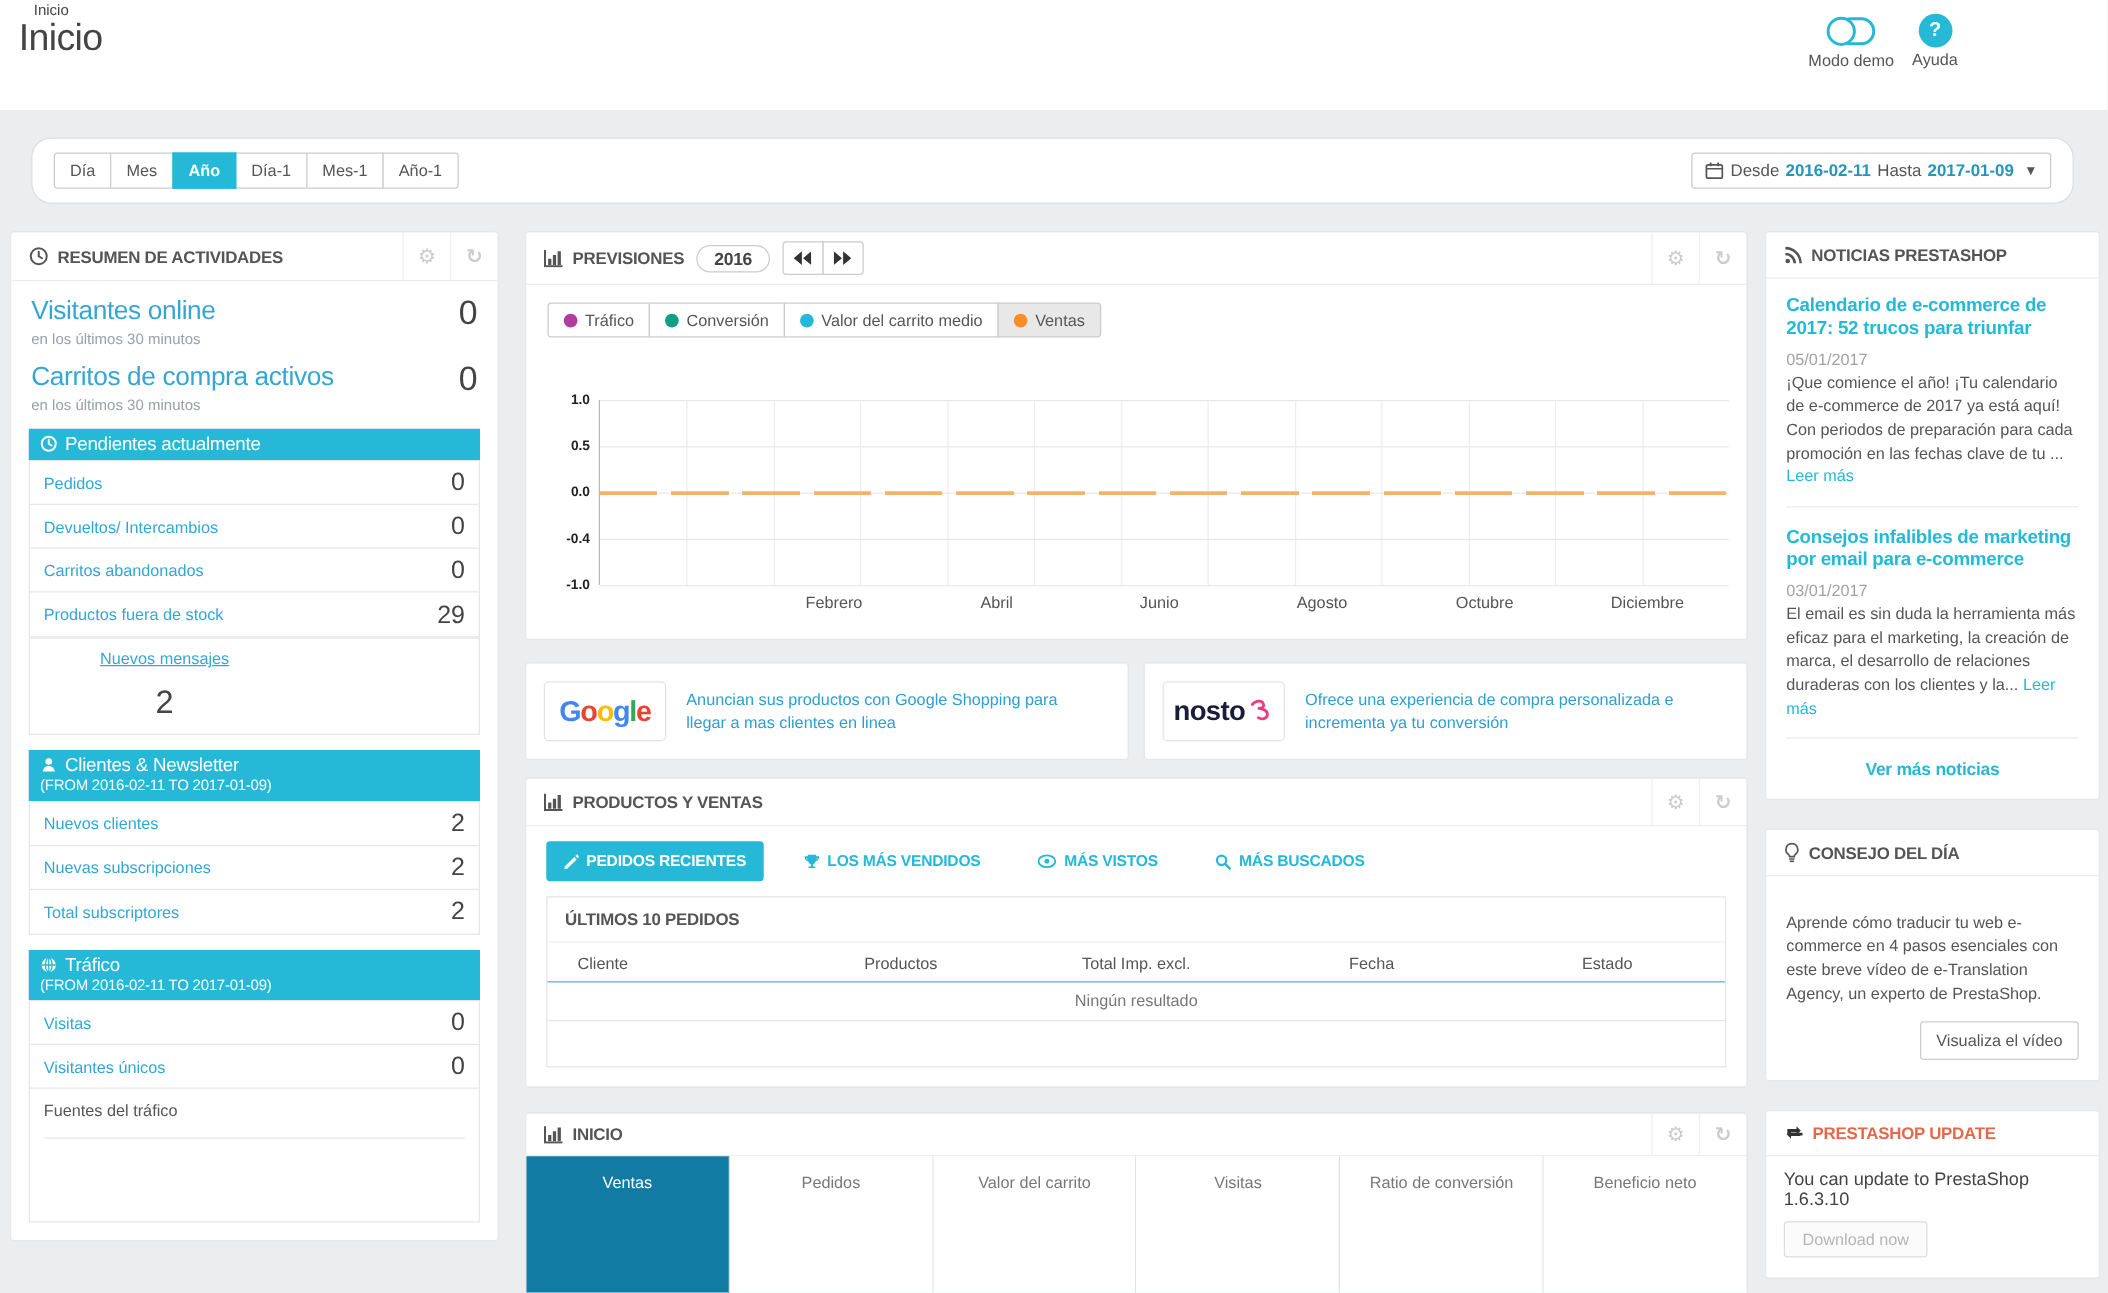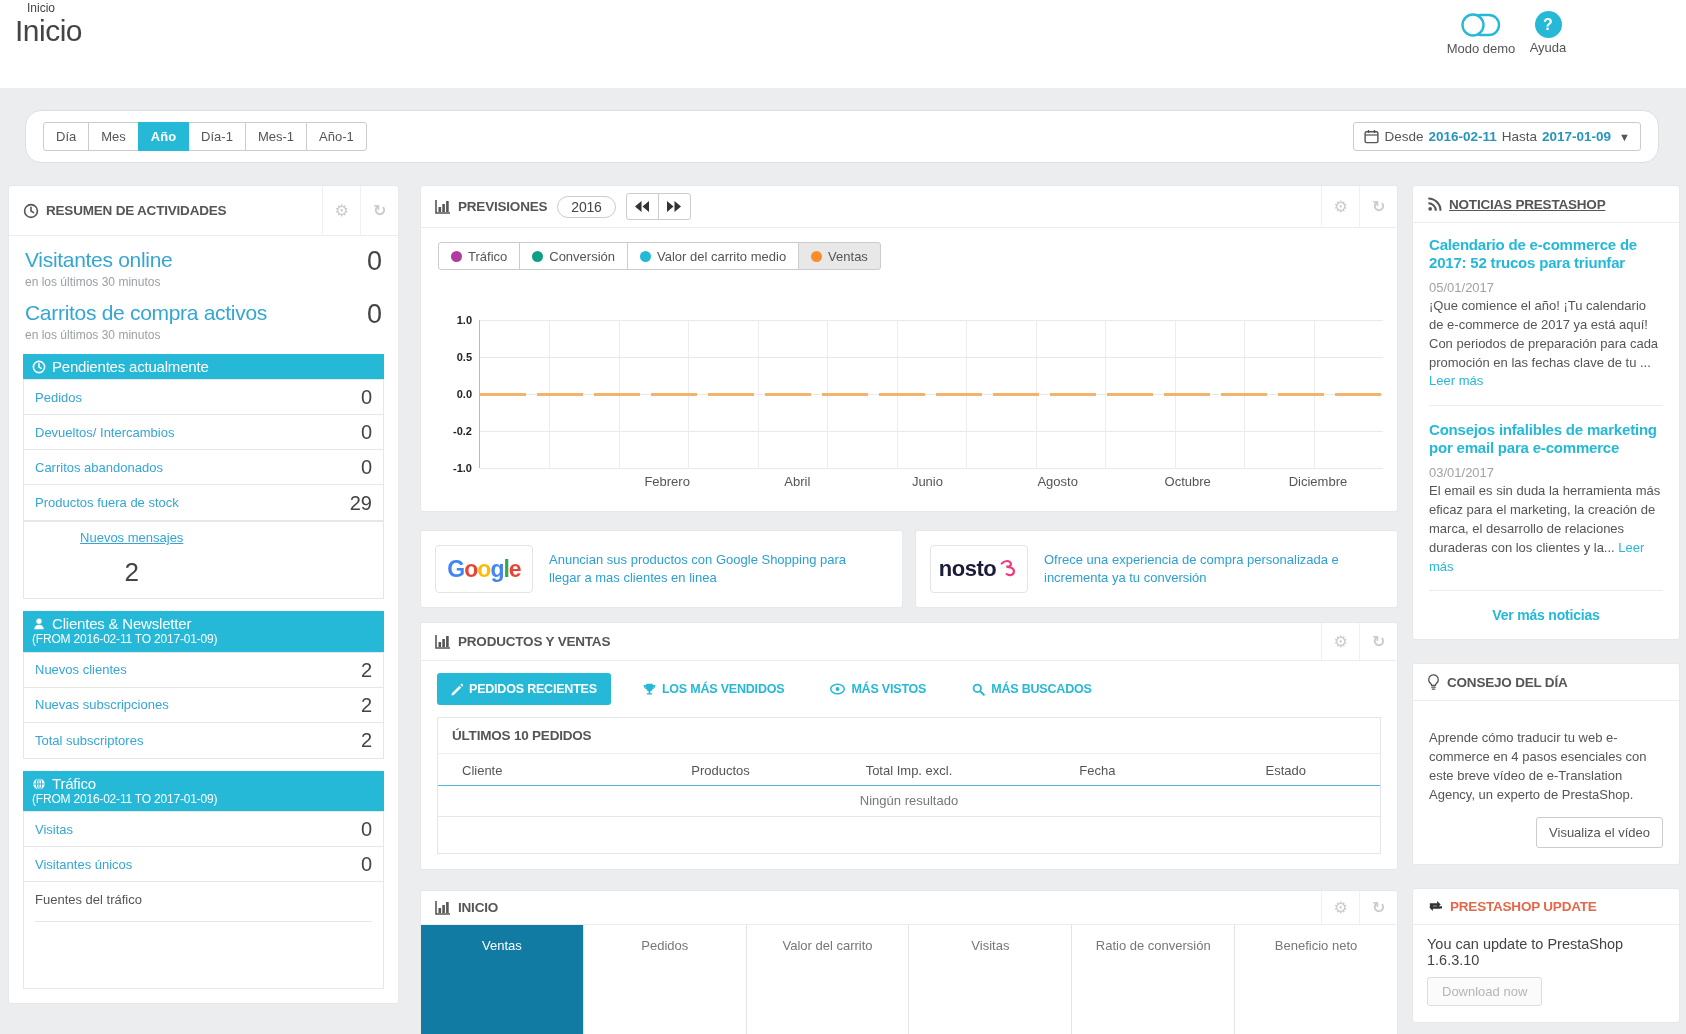--- a/index.html
+++ b/index.html
@@ -34,21 +34,21 @@
   .btn-group .rbtn:first-child { border-radius:3px 0 0 3px; margin-left:0; }
   .btn-group .rbtn:last-child { border-radius:0 3px 3px 0; }
   .btn-group .rbtn.active { background:#25b9d7; border-color:#25b9d7; color:#fff; font-weight:bold; position:relative; z-index:1; }
   .date-btn { display:flex; align-items:center; gap:5px; border:1px solid #ccc; border-radius:3px;
     background:#fff; padding:6px 10px; font-size:13.5px; color:#555; cursor:pointer; }
   .date-btn b { color:#2695bb; }
   .caret { font-size:11px; color:#555; margin-left:3px; }
 
   
   .panel { background:#fff; border:1px solid rgba(0,0,0,0.09); border-radius:3px; }
-  .panel-h { display:flex; align-items:center; height:50px; padding-left:14px;
+  .panel-h { display:flex; align-items:center; height:39px; padding-left:14px;
     border-bottom:1px solid #ebedee; color:#555; font-size:13.5px; font-weight:700;
     letter-spacing:-0.2px; }
   .panel-h .ttl { margin-left:7px; }
   .hicons { margin-left:auto; display:flex; height:100%; }
   .hicon { width:38px; display:flex; align-items:center; justify-content:center;
     color:#ccc; font-size:16px; border-left:1px solid #f0f0f0; cursor:pointer; }
 
   
   .col-left  { position:absolute; left:8px;    top:185px; width:391px; }
   .col-mid   { position:absolute; left:420px;  top:185px; width:978px; }
@@ -72,21 +72,21 @@
   .notif-inner { width:60%; text-align:center; padding:8px 0 10px; }
   .notif-inner a { color:#34a6d4; font-size:13px;text-decoration:underline; }
   .notif-count { font-size:26px; color:#444; margin-top:12px; }
   .plain-lbl { color:#555; font-size:13px; }
   .tdivider { border-top:1px solid #e7e7e7; margin:4px 11px 0; }
   .tspacer { height:66px; }
 
   
   .forecast { height:327px; }
   .year-pill { border:1px solid #ccc; border-radius:13px; padding:2px 13px; margin-left:10px;
-    font-size:14px; font-weight:normal; color:#444; }
+    font-size:14px; font-weight:bold; color:#444; }
   .nav-group { display:flex; margin-left:10px; }
   .nav-btn { width:33px; height:27px; border:1px solid #ccc; background:#fff; display:flex;
     align-items:center; justify-content:center; cursor:pointer; margin-left:-1px; }
   .nav-btn:first-child { border-radius:3px 0 0 3px; margin-left:0; }
   .nav-btn:last-child { border-radius:0 3px 3px 0; }
   .legend { display:flex; margin:14px 0 0 17px; }
   .leg-btn { display:flex; align-items:center; gap:6px; border:1px solid #ccc; background:#fff;
     color:#555; font-size:13px; padding:5px 12px; margin-left:-1px; cursor:pointer; height:28px; }
   .leg-btn:first-child { border-radius:3px 0 0 3px; margin-left:0; }
   .leg-btn:last-child { border-radius:0 3px 3px 0; }
@@ -398,21 +398,21 @@
           <div class="vline" style="left: 15.3846%;"></div>
           <div class="vline" style="left: 7.69231%;"></div>
           <div class="hline" style="top: 100%;"></div>
           <div class="hline" style="top: 75%;"></div>
           <div class="hline" style="top: 50%;"></div>
           <div class="hline" style="top: 25%;"></div>
           <div class="hline" style="top: 0%;"></div>
         <span class="ytick" style="top:0;">1.0</span>
         <span class="ytick" style="top:25%;">0.5</span>
         <span class="ytick" style="top:50%;">0.0</span>
-        <span class="ytick" style="top:75%;">-0.2</span>
+        <span class="ytick" style="top:75%;">-0.4</span>
         <span class="ytick" style="top:100%;">-1.0</span>
         <div class="series-line" id="series-line" style="background: repeating-linear-gradient(90deg, rgb(242, 180, 109) 0px, rgb(242, 180, 109) 46px, transparent 46px, transparent 57px);"></div>
       </div>
       <div class="xlabels">
         <span class="xlab" style="left:15.385%;">Febrero</span>
         <span class="xlab" style="left:30.77%;">Abril</span>
         <span class="xlab" style="left:46.15%;">Junio</span>
         <span class="xlab" style="left:61.54%;">Agosto</span>
         <span class="xlab" style="left:76.92%;">Octubre</span>
         <span class="xlab" style="left:92.31%;">Diciembre</span>
@@ -533,21 +533,21 @@
       <div class="itab">Visitas</div>
       <div class="itab">Ratio de conversión</div>
       <div class="itab">Beneficio neto</div>
     </div>
   </div>
 </div>
 
 <div class="col-right">
 
   <div class="panel">
-    <div class="panel-h" style="height:37px;text-decoration:underline;">
+    <div class="panel-h" style="height:37px;">
       <span class="inline-svg">
         <svg width="15" height="15" viewBox="0 0 16 16">
           <circle cx="3.4" cy="12.6" r="2" fill="#555"></circle>
           <path d="M1.4 6.6a8 8 0 0 1 8 8" fill="none" stroke="#555" stroke-width="2.2"></path>
           <path d="M1.4 1.6a13 13 0 0 1 13 13" fill="none" stroke="#555" stroke-width="2.2"></path>
         </svg>
       </span>
       <span class="ttl">NOTICIAS PRESTASHOP</span>
     </div>
 

